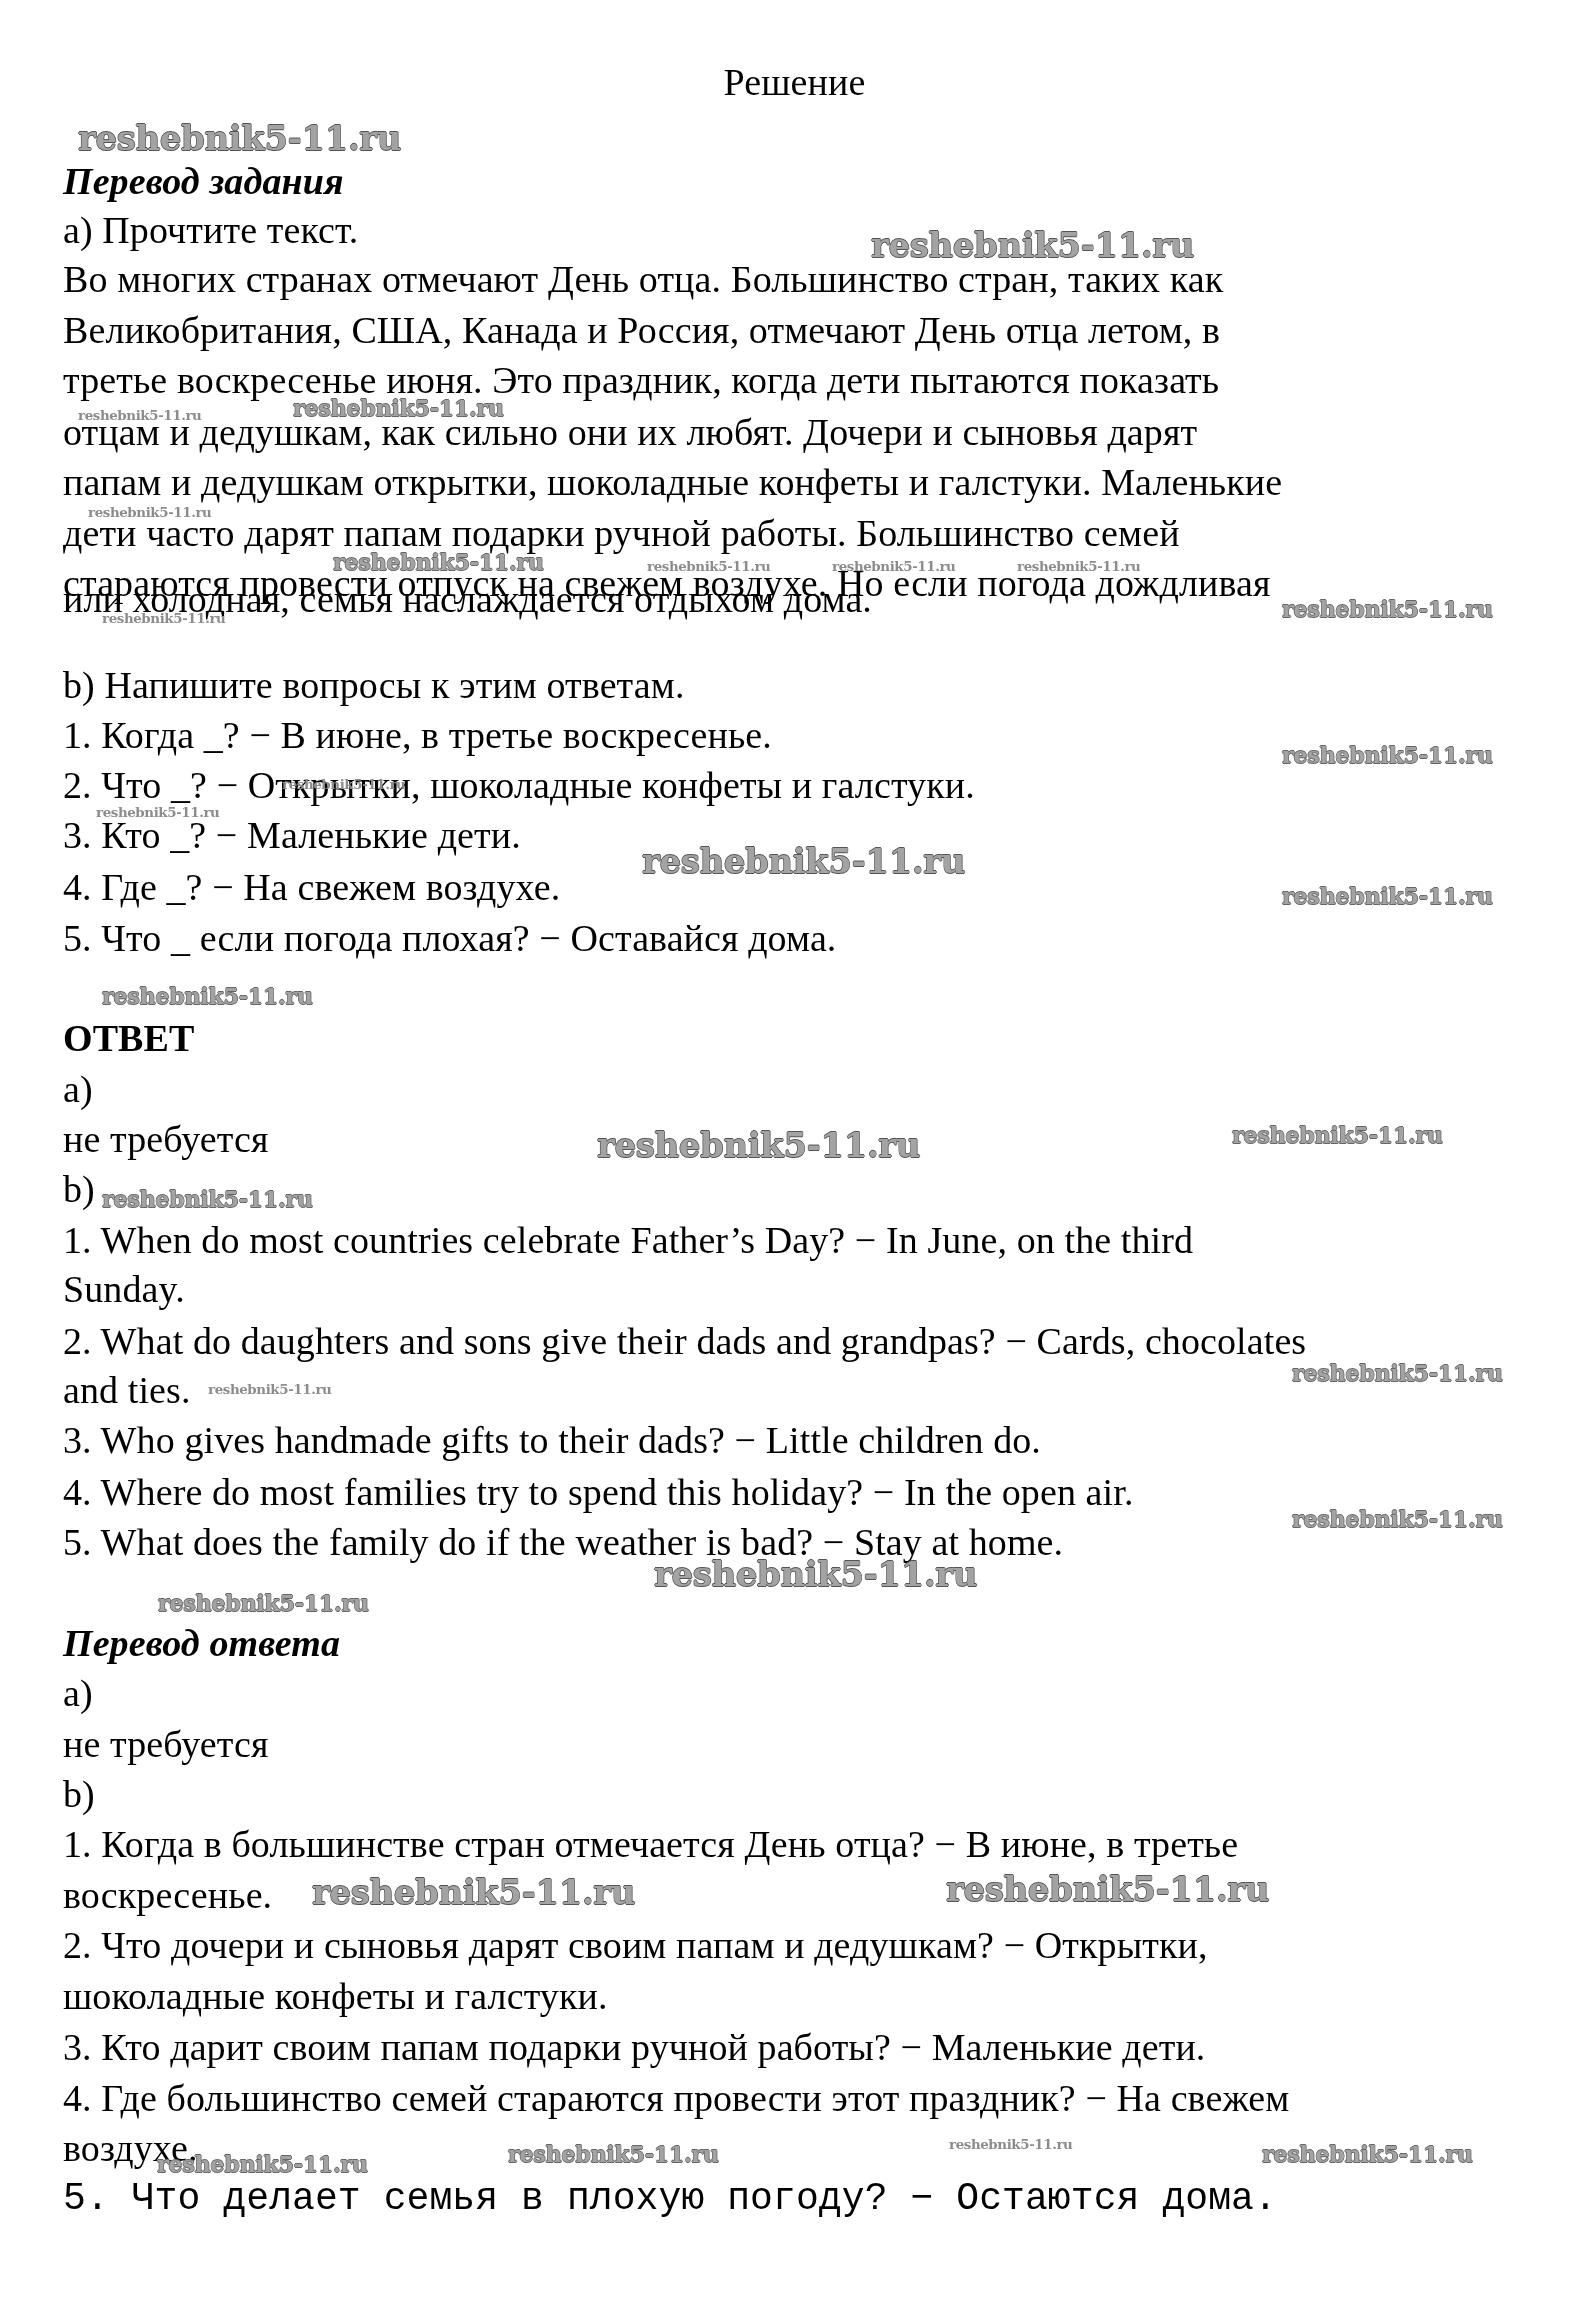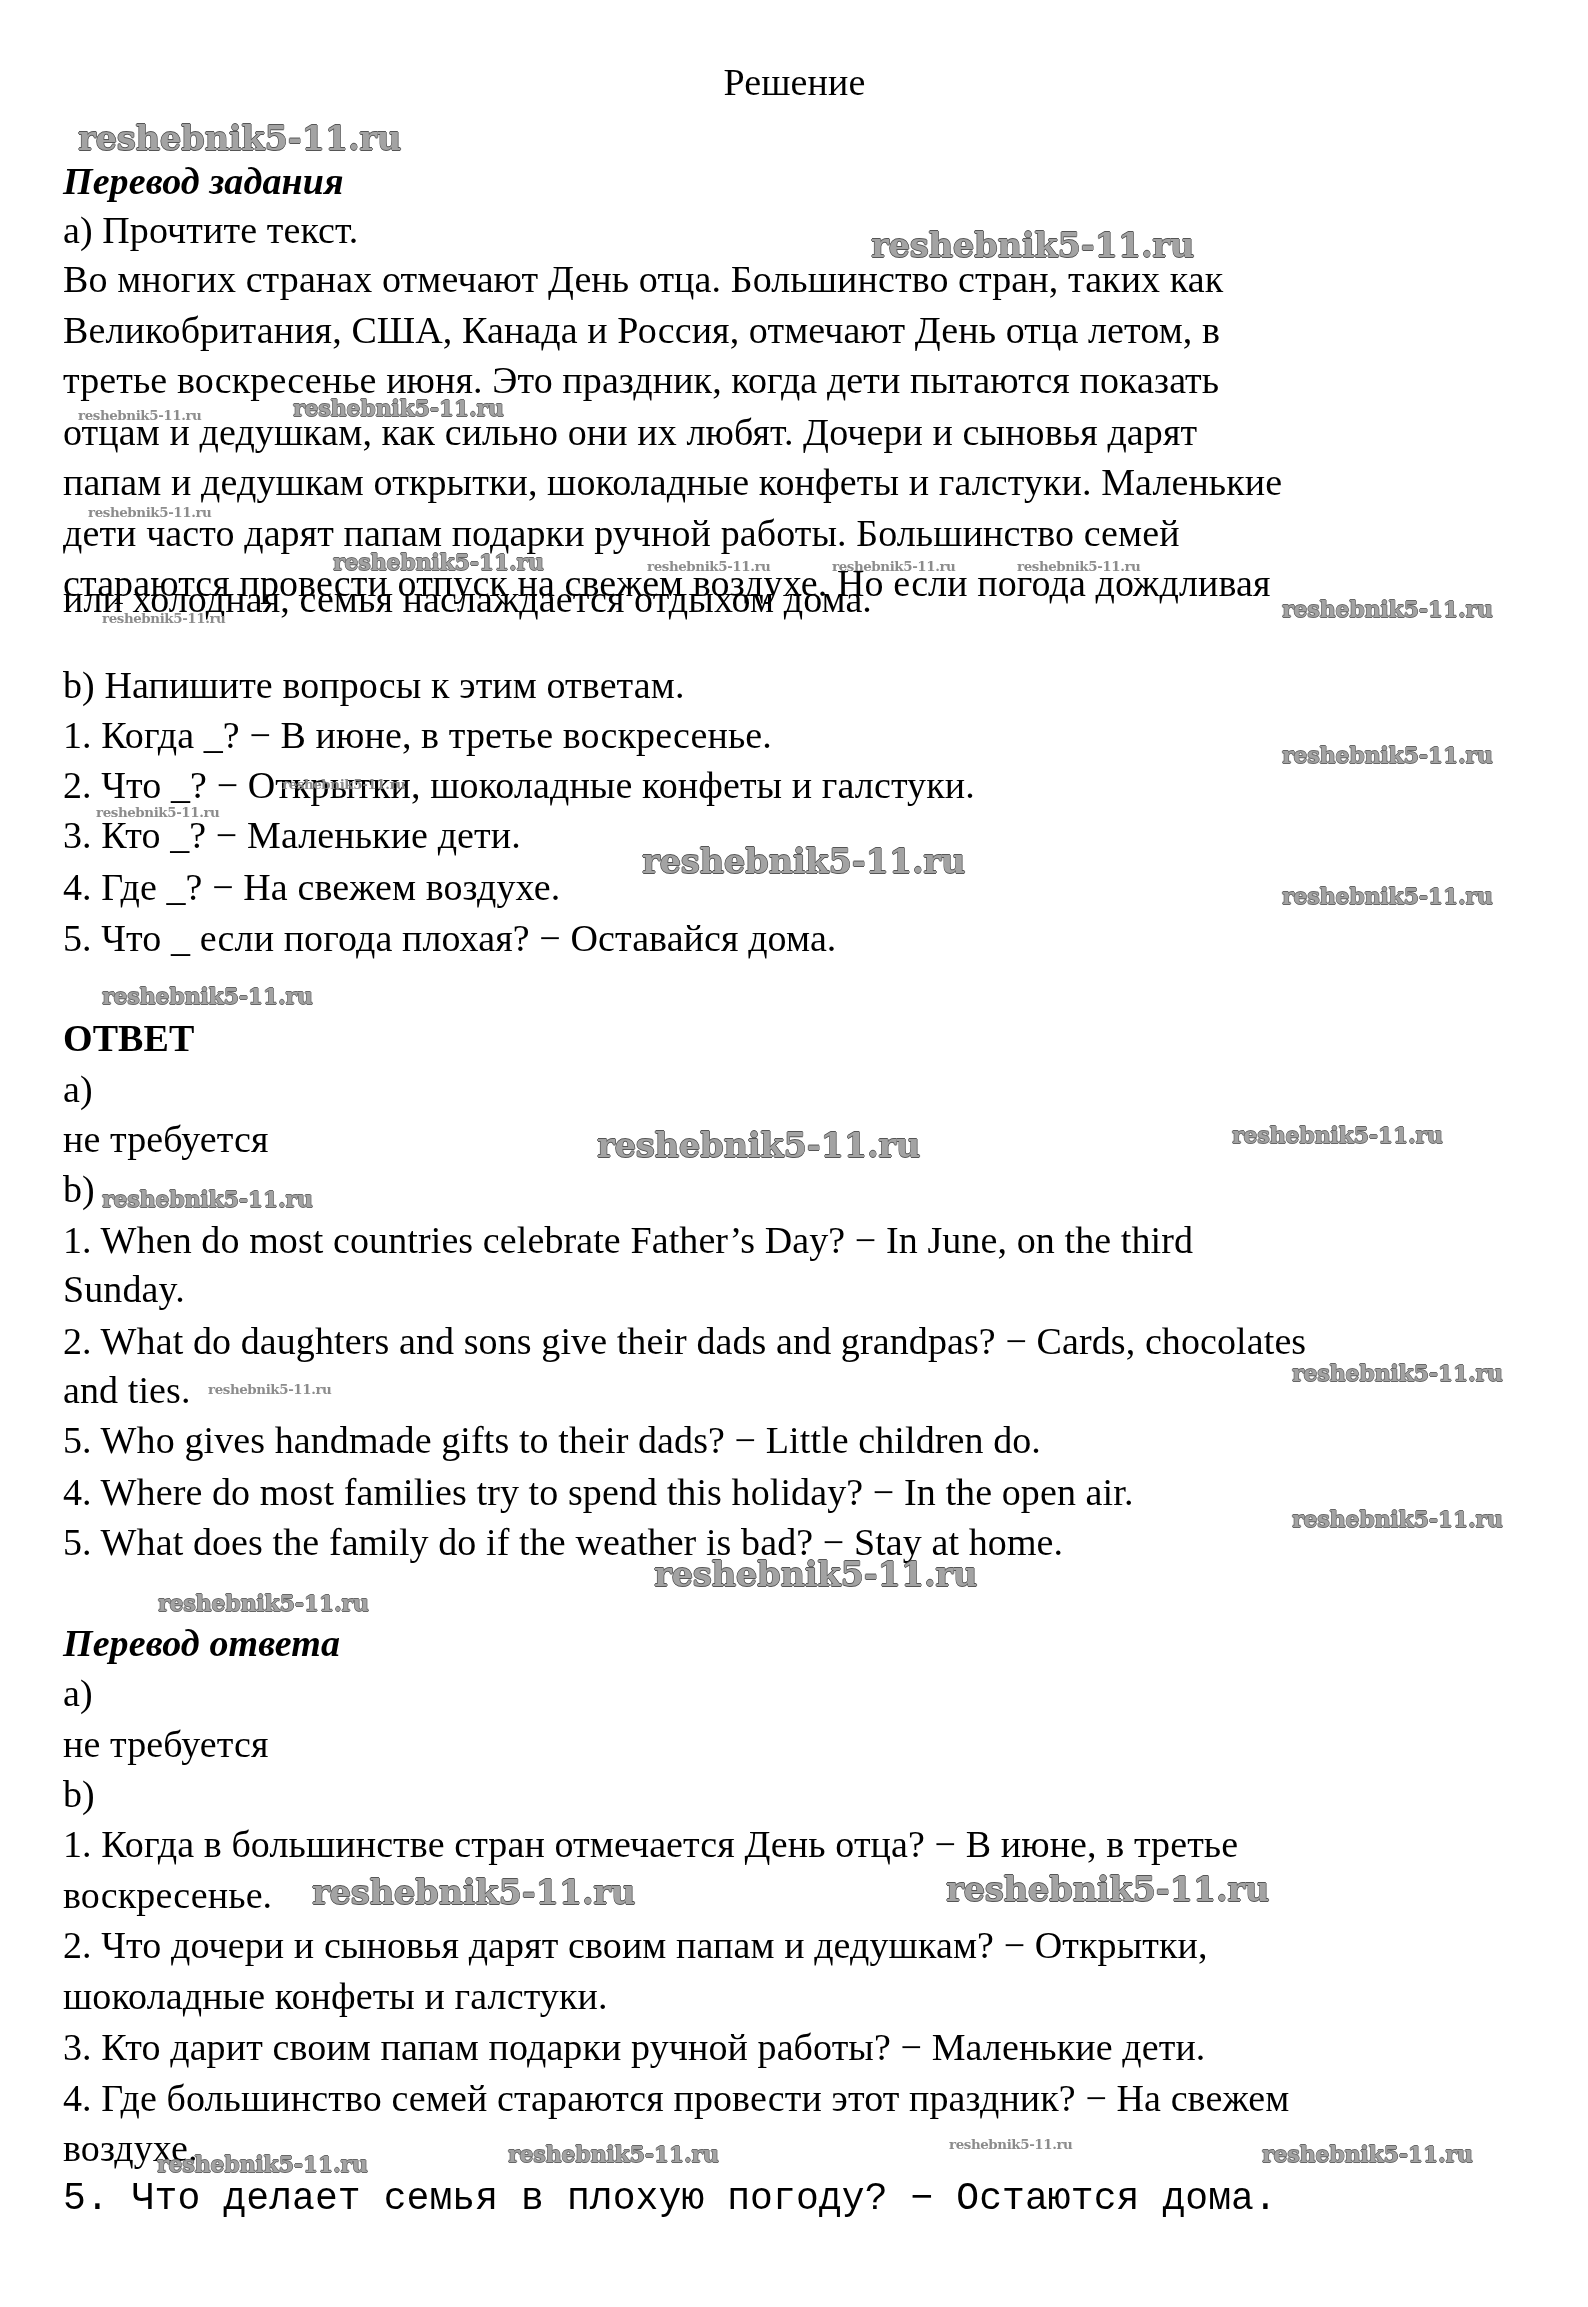--- a/index.html
+++ b/index.html
@@ -52,21 +52,21 @@
   <div class="ln" style="top:913px;">5. Что _ если погода плохая? − Оставайся дома.</div>
 
   <div class="ln h-bold" style="top:1013px;">ОТВЕТ</div>
   <div class="ln" style="top:1064px;">a)</div>
   <div class="ln" style="top:1114px;">не требуется</div>
   <div class="ln" style="top:1164px;">b)</div>
   <div class="ln" style="top:1215px;font-family:Liberation Serif, serif;">1. When do most countries celebrate Father’s Day? − In June, on the third</div>
   <div class="ln" style="top:1264px;">Sunday.</div>
   <div class="ln" style="top:1316px;">2. What do daughters and sons give their dads and grandpas? − Cards, chocolates</div>
   <div class="ln" style="top:1365px;">and ties.</div>
-  <div class="ln" style="top:1415px;">5. Who gives handmade gifts to their dads? − Little children do.</div>
+  <div class="ln" style="top:1415px;">3. Who gives handmade gifts to their dads? − Little children do.</div>
   <div class="ln" style="top:1467px;">4. Where do most families try to spend this holiday? − In the open air.</div>
   <div class="ln" style="top:1517px;">5. What does the family do if the weather is bad? − Stay at home.</div>
 
   <div class="ln h-italic" style="top:1618px;">Перевод ответа</div>
   <div class="ln" style="top:1668px;">a)</div>
   <div class="ln" style="top:1719px;">не требуется</div>
   <div class="ln" style="top:1769px;">b)</div>
   <div class="ln" style="top:1819px;">1. Когда в большинстве стран отмечается День отца? − В июне, в третье</div>
   <div class="ln" style="top:1870px;">воскресенье.</div>
   <div class="ln" style="top:1920px;">2. Что дочери и сыновья дарят своим папам и дедушкам? − Открытки,</div>

